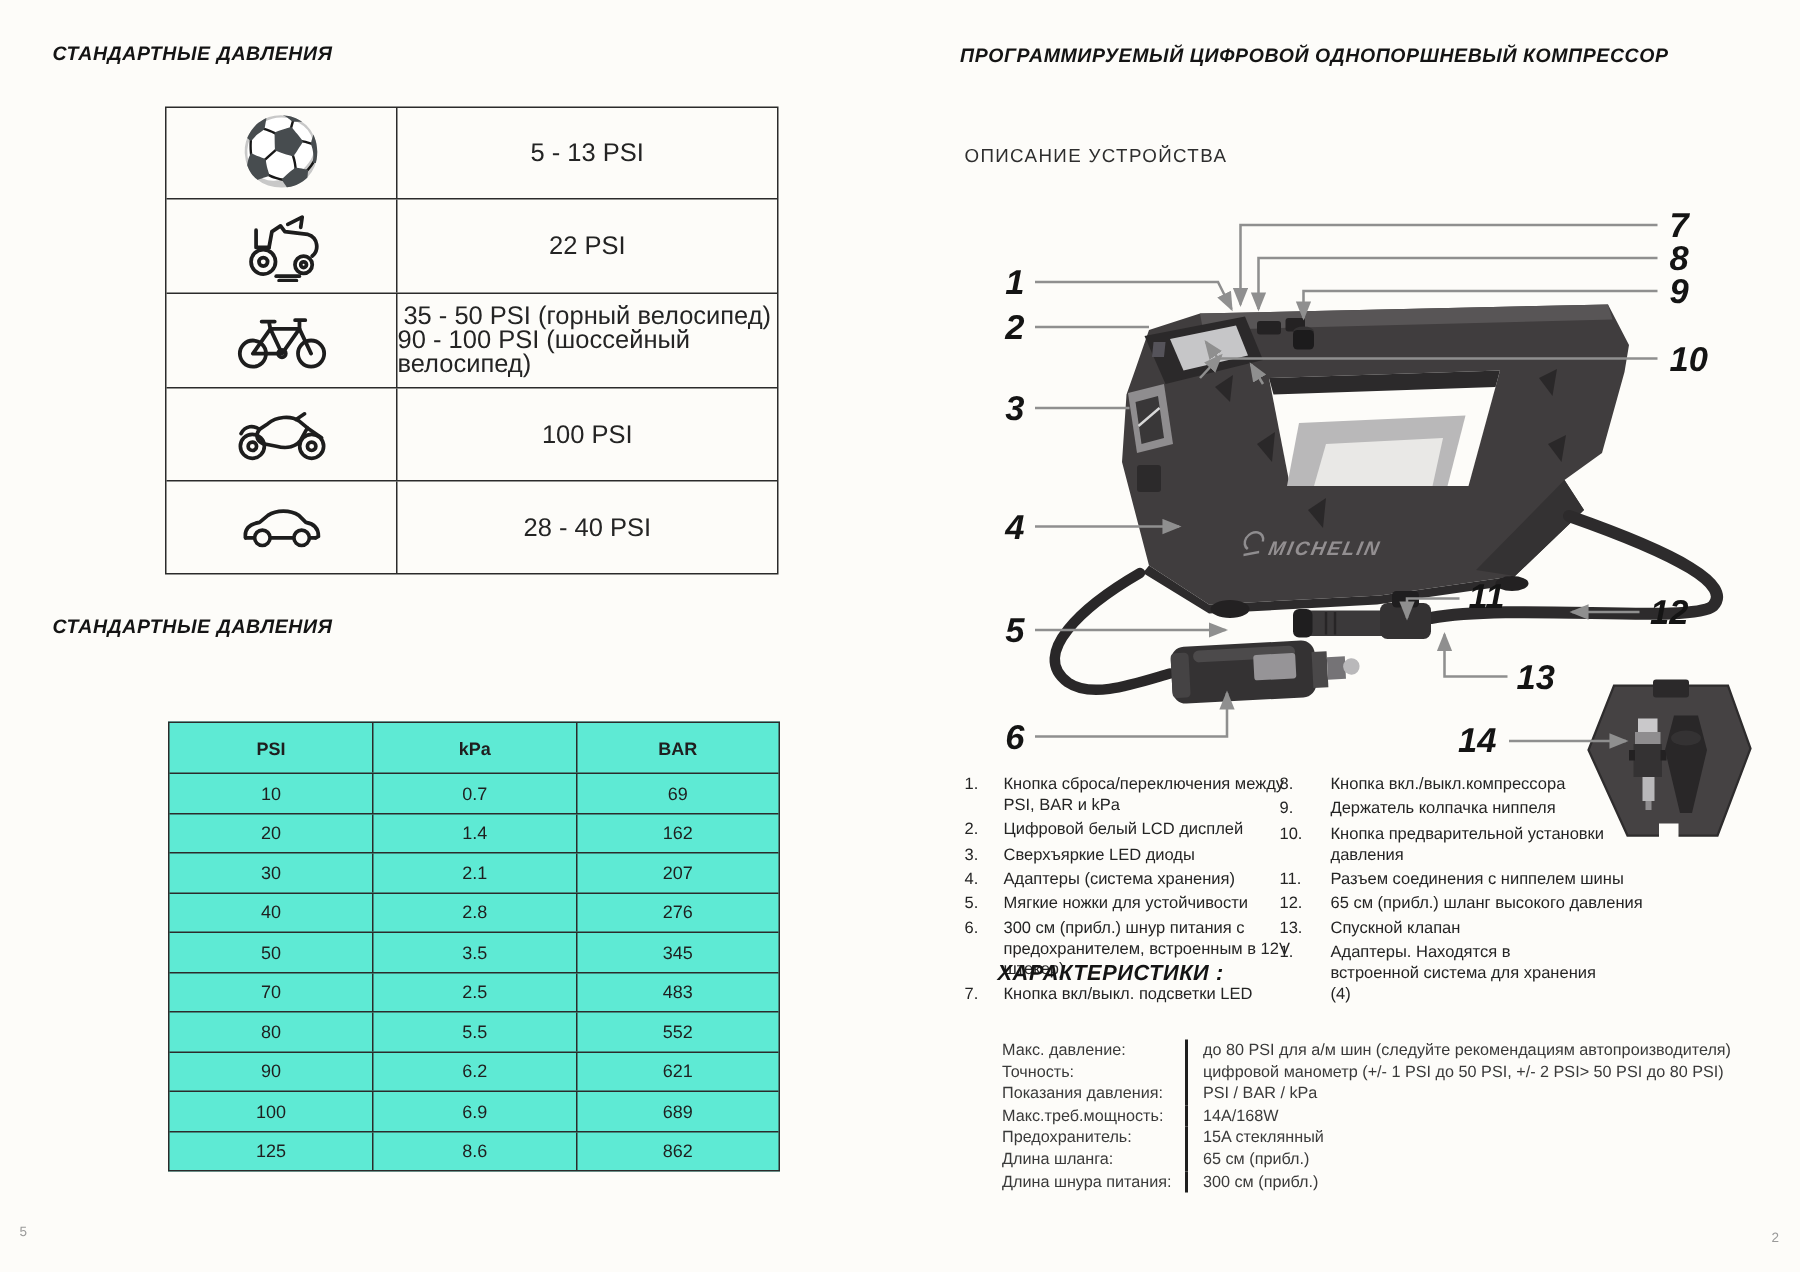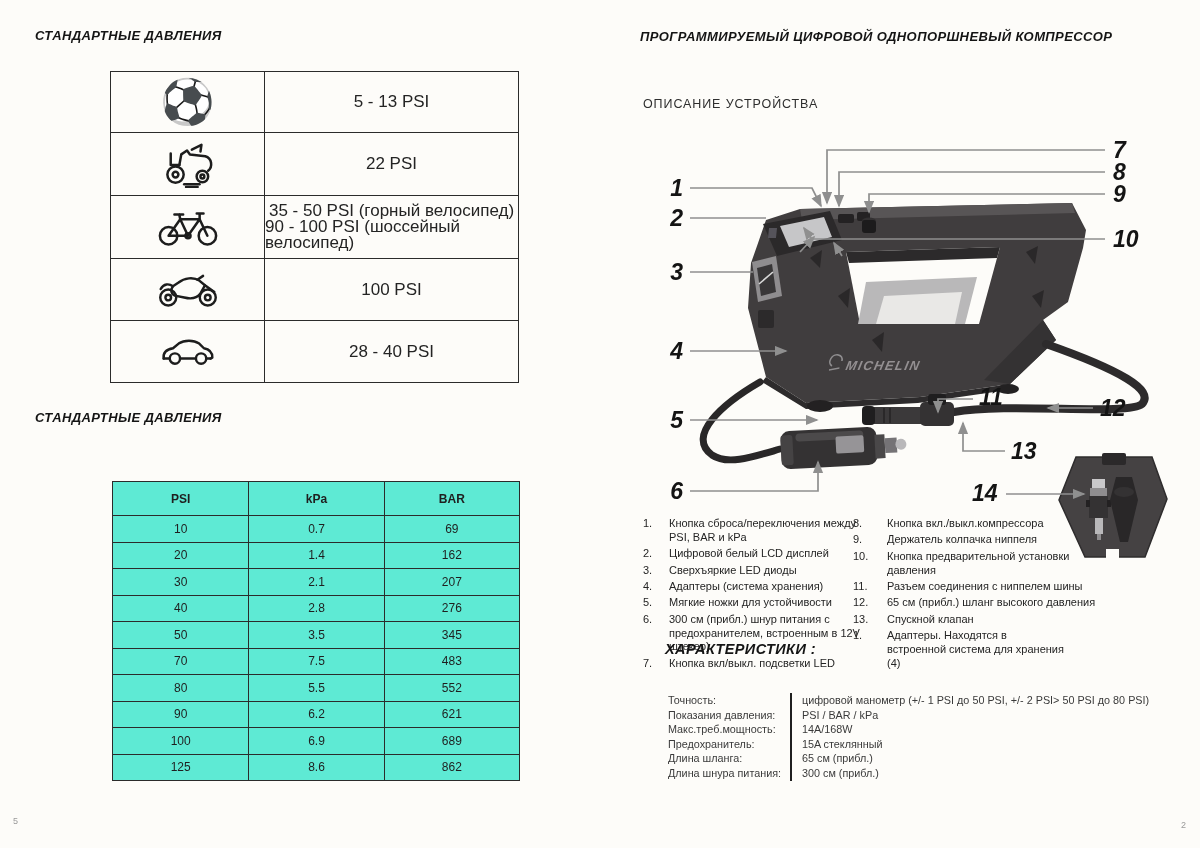--- a/index.html
+++ b/index.html
@@ -185,21 +185,21 @@
         </div>
 
         <div class="crow">
           <div class="ccell">50</div>
           <div class="ccell">3.5</div>
           <div class="ccell">345</div>
         </div>
 
         <div class="crow">
           <div class="ccell">70</div>
-          <div class="ccell">7.5</div>
+          <div class="ccell">2.5</div>
           <div class="ccell">483</div>
         </div>
 
         <div class="crow">
           <div class="ccell">80</div>
           <div class="ccell">5.5</div>
           <div class="ccell">552</div>
         </div>
 
         <div class="crow">
@@ -431,20 +431,24 @@
         <div class="pnum">1.</div>
         <div class="ptxt">Адаптеры. Находятся в
 встроенной система для хранения
 (4)</div>
       </div>
     </div>
 
   <div class="h-black" style="left:665px;top:638px;font-size:14.5px;">ХАРАКТЕРИСТИКИ :</div>
   <div class="specs">
 
+      <div class="specrow">
+        <div class="speclabel">Макс. давление:</div>
+        <div class="specval">до 80 PSI для а/м шин (следуйте рекомендациям автопроизводителя)</div>
+      </div>
 
       <div class="specrow">
         <div class="speclabel">Точность:</div>
         <div class="specval">цифровой манометр (+/- 1 PSI до 50 PSI, +/- 2 PSI&gt; 50 PSI до 80 PSI)</div>
       </div>
 
       <div class="specrow">
         <div class="speclabel">Показания давления:</div>
         <div class="specval">PSI / BAR / kPa</div>
       </div>

